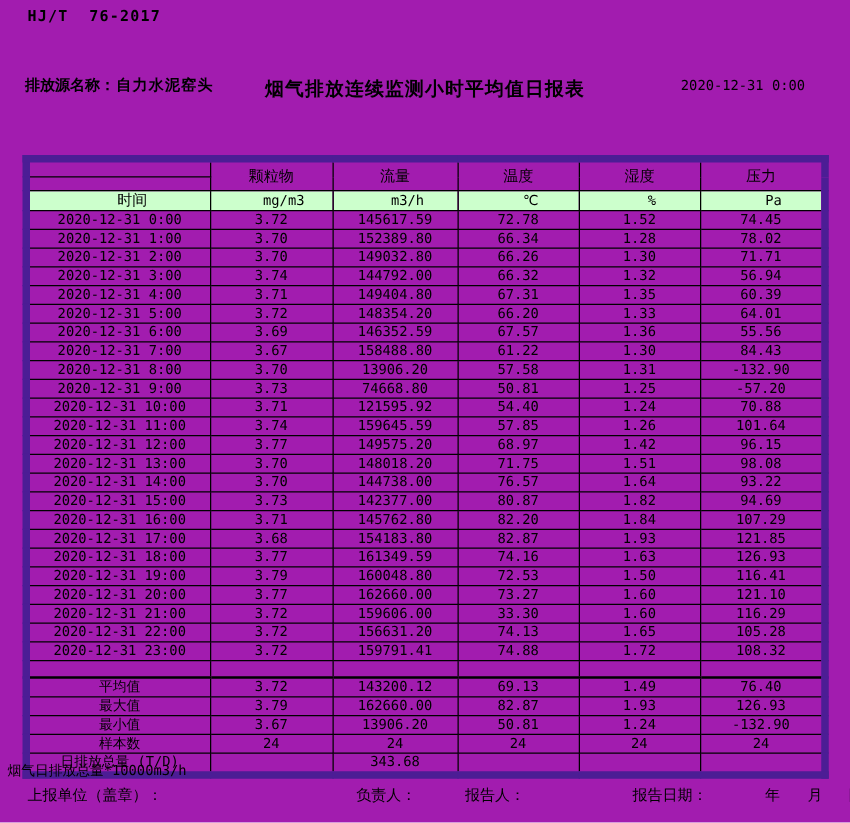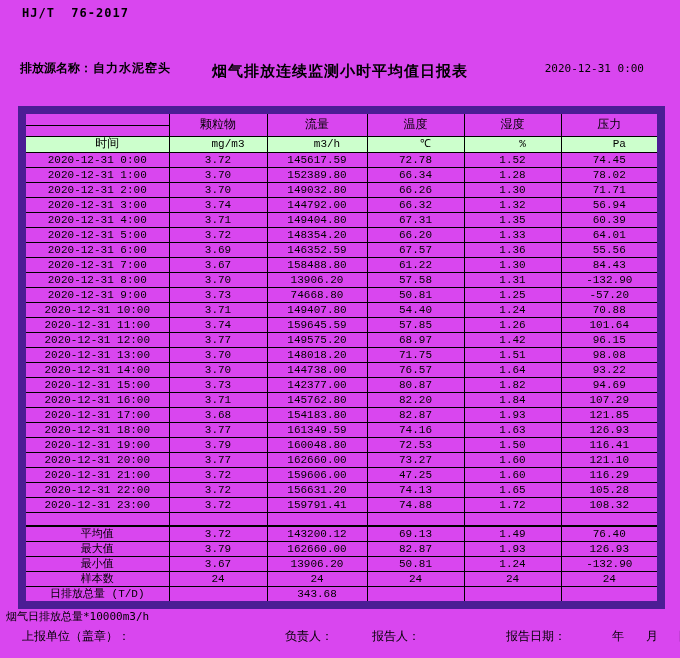--- a/index.html
+++ b/index.html
@@ -1,39 +1,38 @@
 <!DOCTYPE html>
 <html><head>
 <meta charset="utf-8">
 <style>
   html,body{margin:0;padding:0;background:#fff;}
   .page{
-    position:relative;width:680px;height:658px;background:#d946ef;
+    position:relative;width:680px;height:658px;background:#a21caf;
     font-family:"DejaVu Sans Mono","DejaVu Sans","Liberation Sans",sans-serif;
     color:#000;overflow:hidden;
   }
   .doc-standard{
     position:absolute;left:22px;top:6px;
     font-size:12px;font-weight:bold;letter-spacing:1px;white-space:pre;
   }
   .doc-title{
     position:absolute;left:0;top:22px;width:680px;text-align:center;
     font-size:15px;font-weight:bold;letter-spacing:1px;margin-top:40px;
   }
   .meta-row{position:absolute;left:0;top:60px;width:680px;height:18px;}
   .source-label{position:absolute;left:20px;top:0;font-size:12px;font-weight:bold;}
   .source-name{position:absolute;left:93px;top:0;font-size:12px;font-weight:bold;letter-spacing:1px;}
   .meta-datetime{position:absolute;right:36px;top:2px;font-size:11px;}
 
   table.report{
-    position:absolute;left:18px;top:106px;width:639px;
+    position:absolute;left:18px;top:124px;width:639px;
     border-collapse:collapse;table-layout:fixed;
-    border:8px solid #4c1d95;
+    border:6px solid #4c1d95;
     font-size:11px;
-    font-family:Liberation Mono, monospace;
   }
   table.report td{
     border:1px solid #000;padding:0;margin:0;
     text-align:center;vertical-align:middle;
     height:14px;line-height:14px;
     overflow:hidden;white-space:nowrap;
   }
   tr.hdr-top td{height:11px;}
   tr.hdr-mid td{height:10px;}
   td.pollutant{font-size:12px;height:auto;}
@@ -174,21 +173,21 @@
           <td>2020-12-31 9:00</td>
           <td>3.73</td>
           <td>74668.80</td>
           <td>50.81</td>
           <td>1.25</td>
           <td>-57.20</td>
         </tr>
         <tr>
           <td>2020-12-31 10:00</td>
           <td>3.71</td>
-          <td>149407.80</td>
+          <td>121595.92</td>
           <td>54.40</td>
           <td>1.24</td>
           <td>70.88</td>
         </tr>
         <tr>
           <td>2020-12-31 11:00</td>
           <td>3.74</td>
           <td>159645.59</td>
           <td>57.85</td>
           <td>1.26</td>
@@ -263,21 +262,21 @@
           <td>3.77</td>
           <td>162660.00</td>
           <td>73.27</td>
           <td>1.60</td>
           <td>121.10</td>
         </tr>
         <tr>
           <td>2020-12-31 21:00</td>
           <td>3.72</td>
           <td>159606.00</td>
-          <td>47.25</td>
+          <td>33.30</td>
           <td>1.60</td>
           <td>116.29</td>
         </tr>
         <tr>
           <td>2020-12-31 22:00</td>
           <td>3.72</td>
           <td>156631.20</td>
           <td>74.13</td>
           <td>1.65</td>
           <td>105.28</td>

